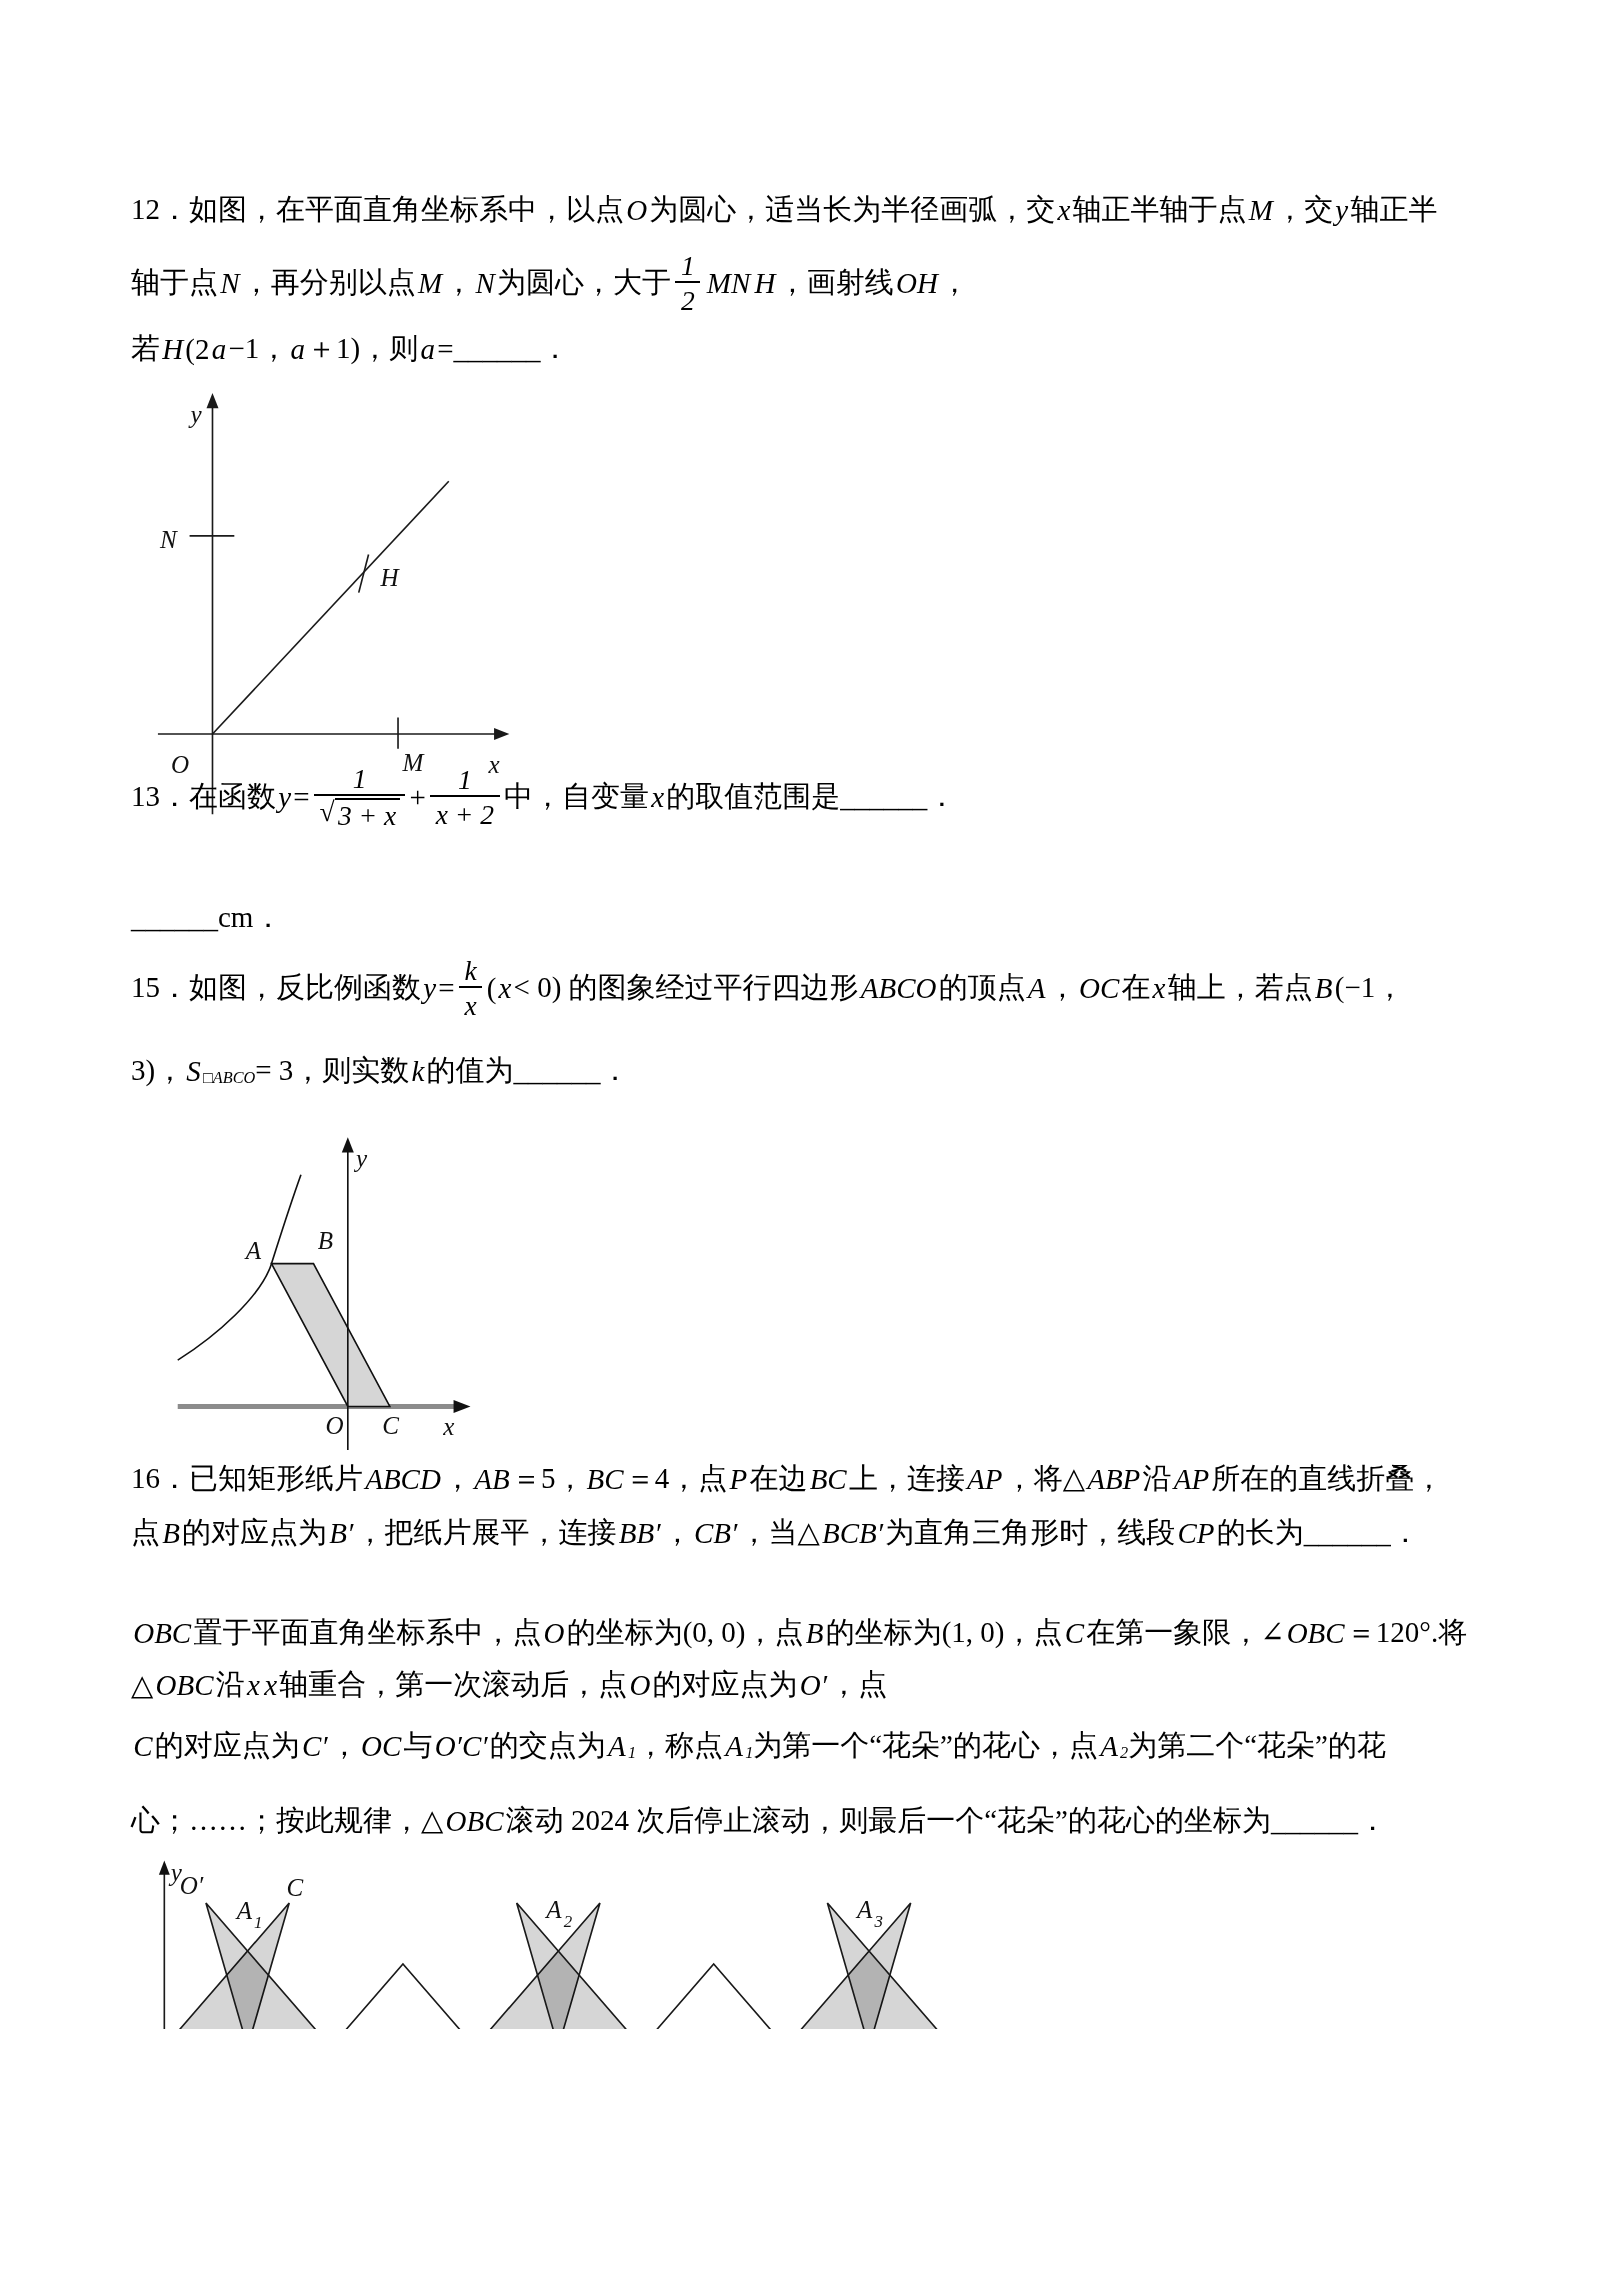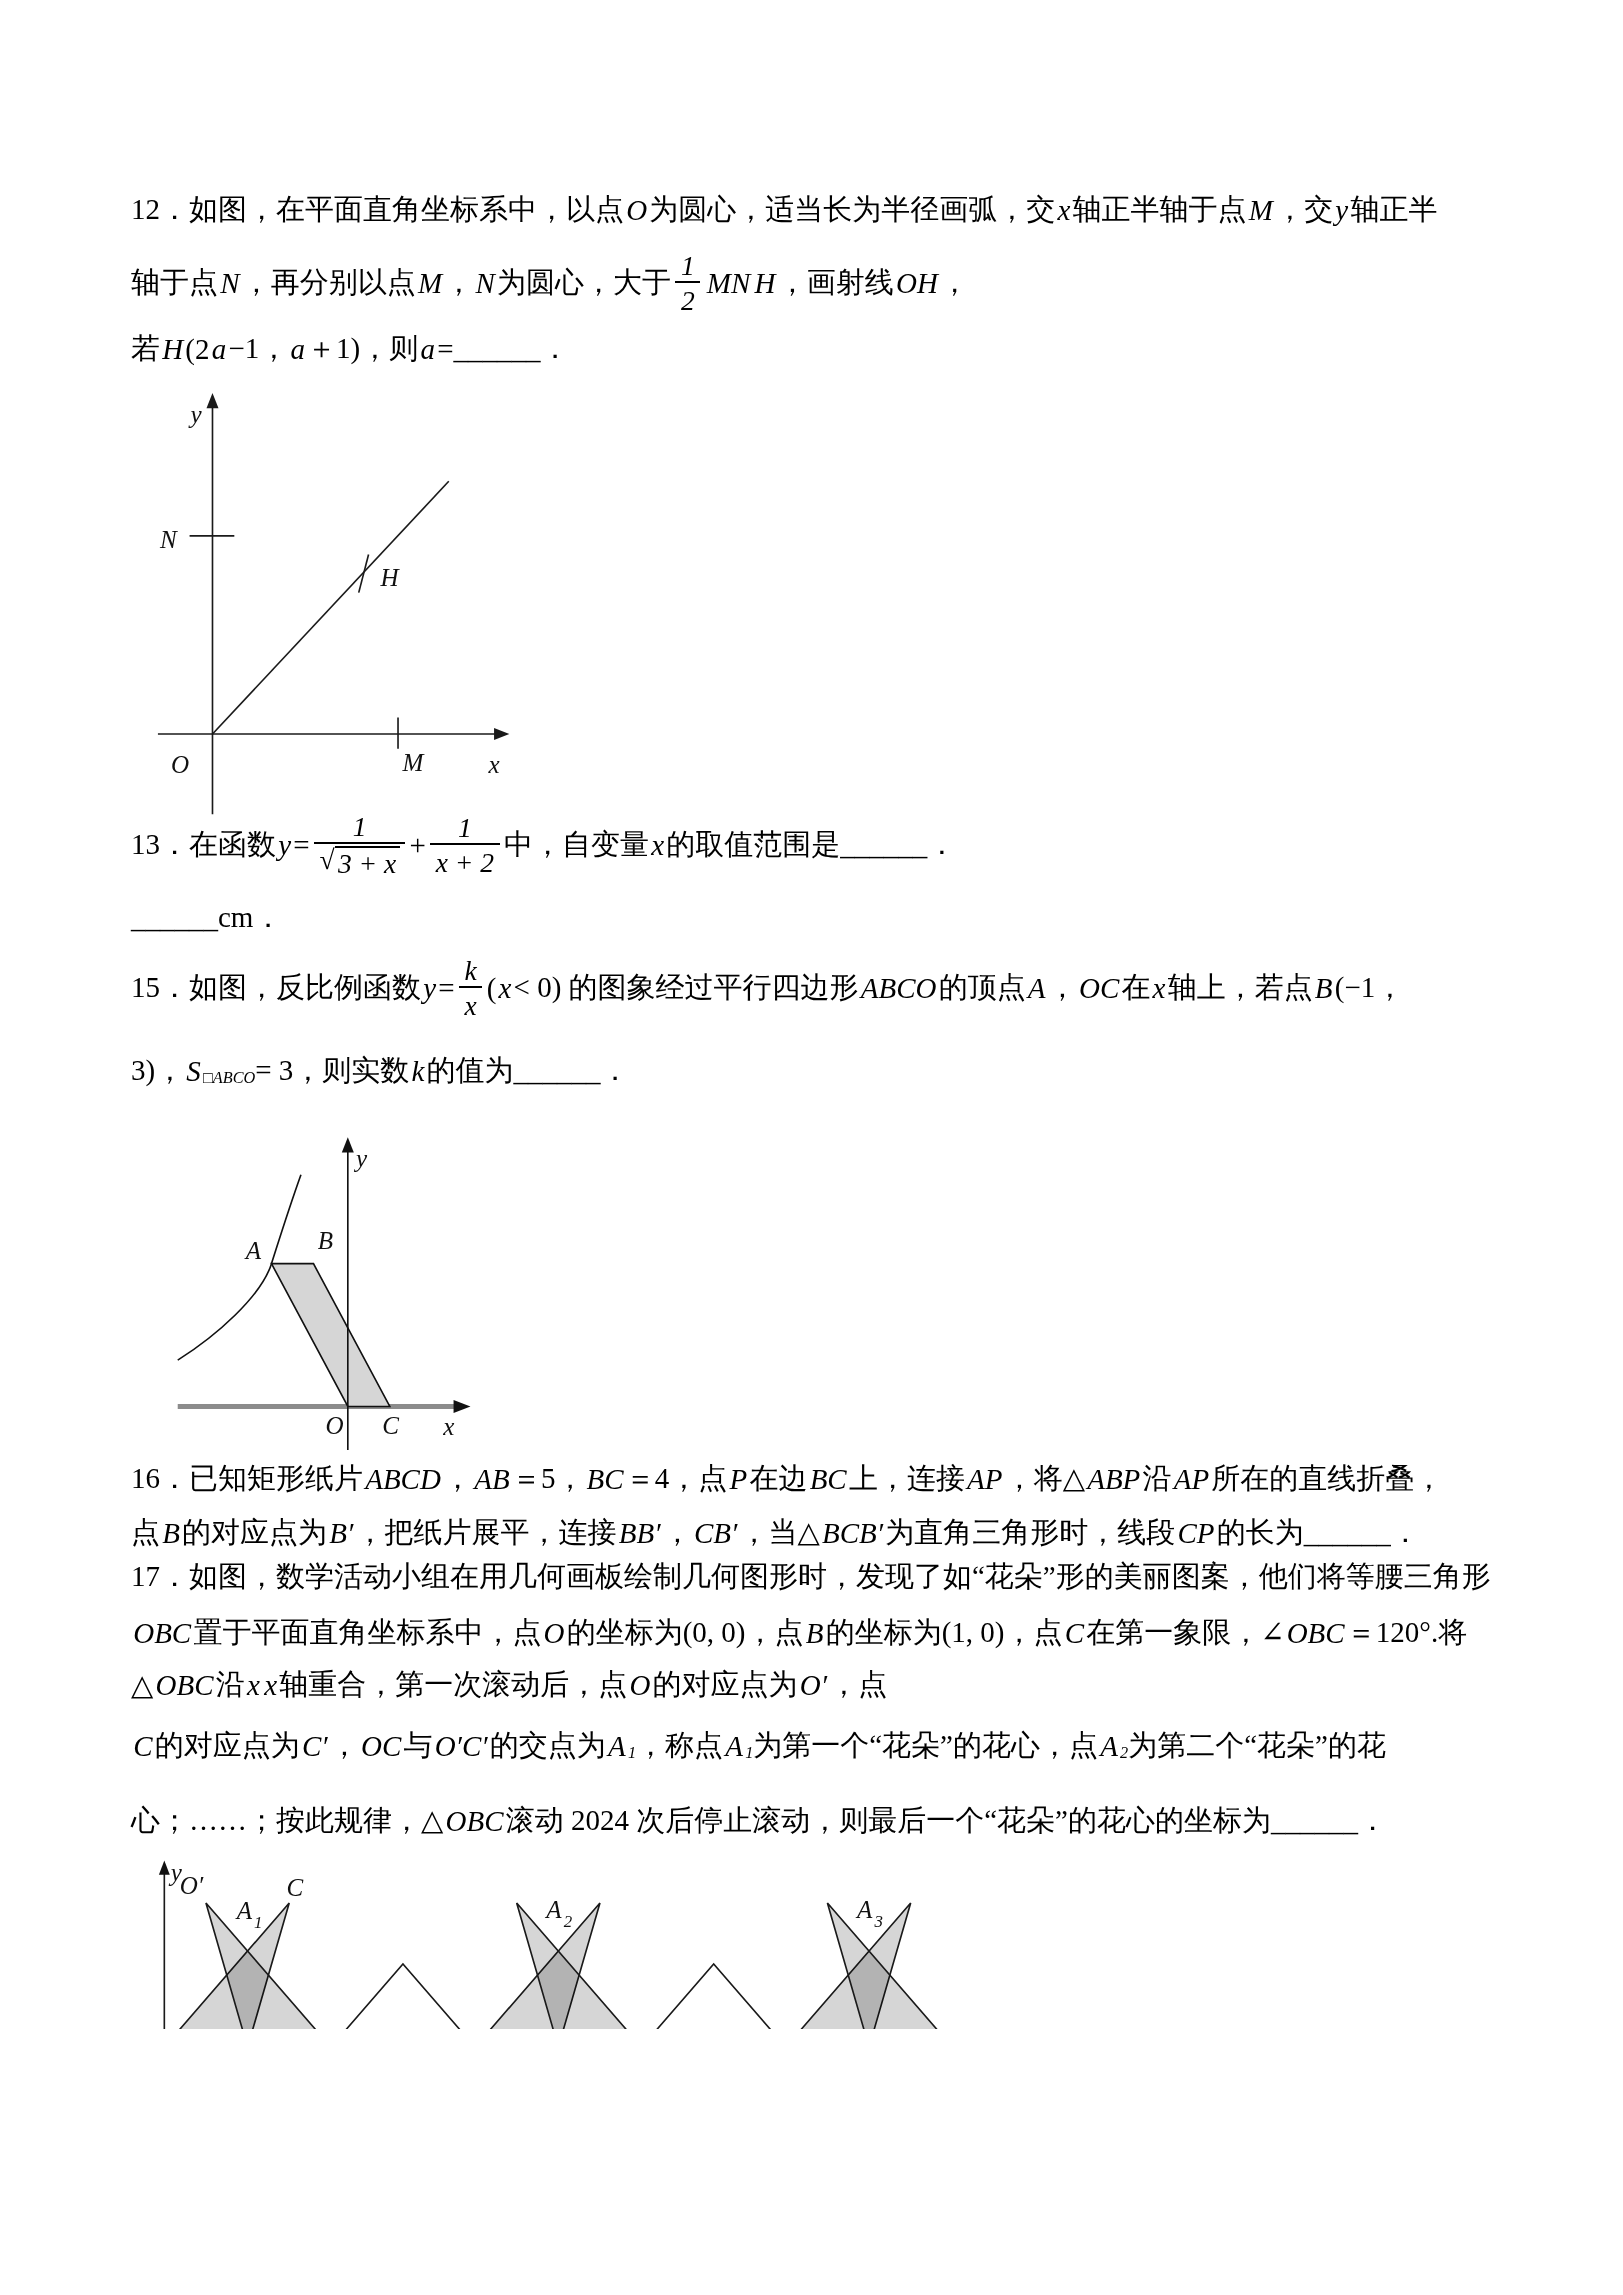--- a/index.html
+++ b/index.html
@@ -92,21 +92,21 @@
     <line x1="460" y1="615" x2="460" y2="672" stroke="#1a1a1a" stroke-width="3"></line>
     <line x1="406" y1="316" x2="388" y2="386" stroke="#1a1a1a" stroke-width="3"></line>
     <text x="100" y="76" text-anchor="end" class="flabel">y</text>
     <text x="626" y="716" class="flabel">x</text>
     <text x="44" y="716" class="flabel">O</text>
     <text x="24" y="304" class="flabel">N</text>
     <text x="468" y="712" class="flabel">M</text>
     <text x="428" y="374" class="flabel">H</text>
   </svg>
 
-  <div class="line tall" style="top:796px">
+  <div class="line tall" style="top:748px">
       <span>13．在函数 </span>
       <span class="mvar">y</span>
       <span> = </span>
       <span class="frac">
         <span class="num">1</span>
         <span class="den">
           <span class="rad">
             <span class="rs">√</span>
             <span class="rc">3 + x</span>
           </span>
@@ -207,23 +207,20 @@
       <span class="mvar">CB′</span>
       <span>，当△</span>
       <span class="mvar">BCB′</span>
       <span> 为直角三角形时，线段 </span>
       <span class="mvar">CP</span>
       <span> 的长为</span>
       <span>______</span>
       <span>．</span>
     </div>
 
-  <div class="line" style="top:1547px">
-      <span>17．如图，数学活动小组在用几何画板绘制几何图形时，发现了如“花朵”形的美丽图案，他们将等腰三角形</span>
-    </div>
   <div class="line" style="top:1603px">
       <span class="mvar">OBC</span>
       <span> 置于平面直角坐标系中，点 </span>
       <span class="mvar">O</span>
       <span> 的坐标为(0, 0)，点 </span>
       <span class="mvar">B</span>
       <span> 的坐标为(1, 0)，点 </span>
       <span class="mvar">C</span>
       <span> 在第一象限，∠</span>
       <span class="mvar">OBC</span>

